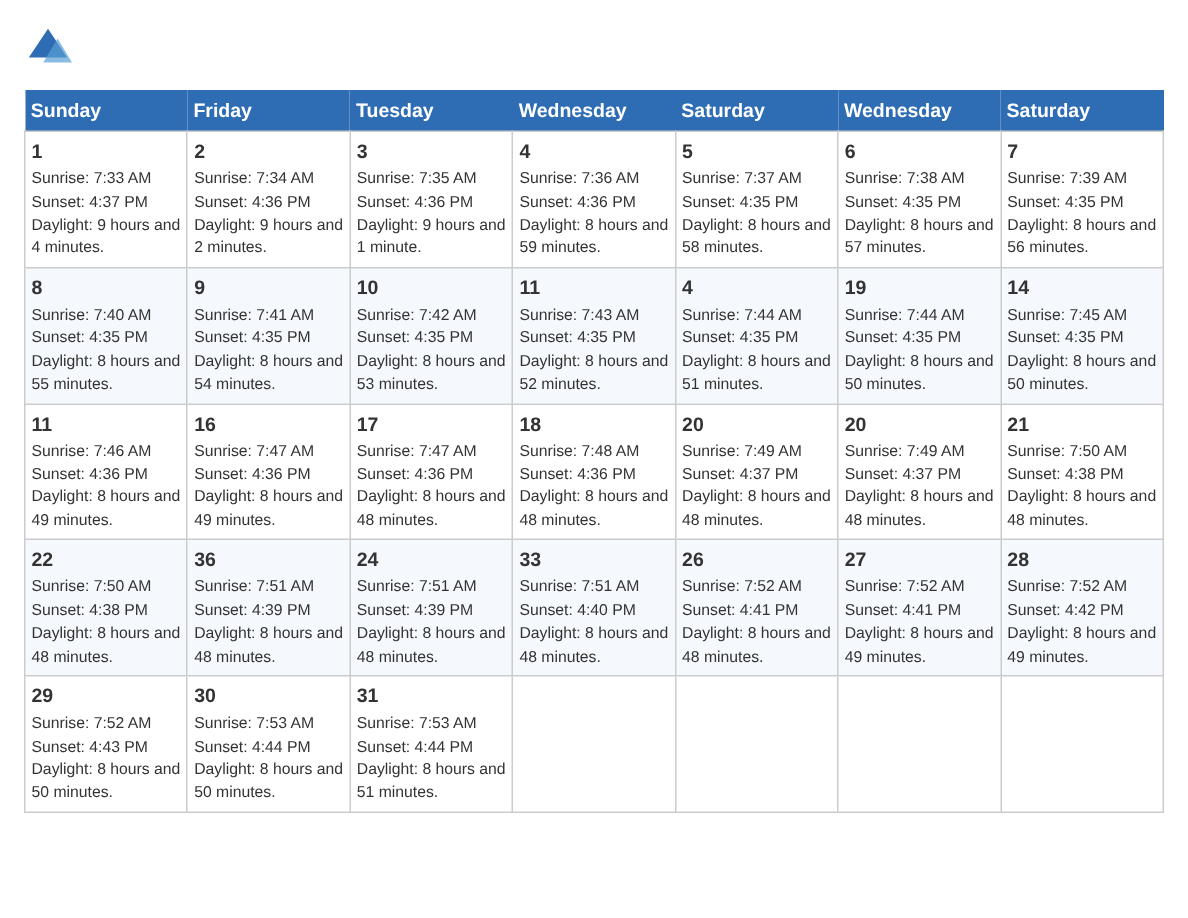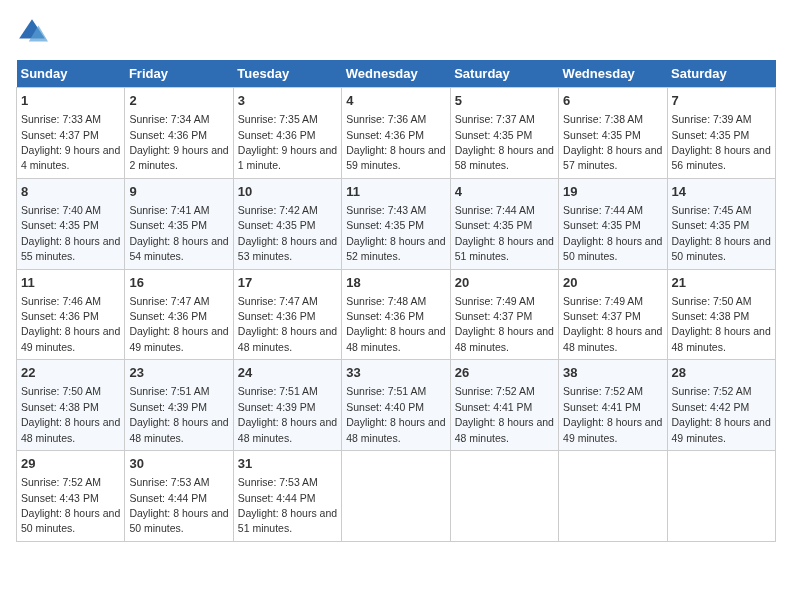--- a/index.html
+++ b/index.html
@@ -218,37 +218,37 @@
           <span class="day-number">21</span>
           <span class="day-info">Sunrise: 7:50 AM<br>Sunset: 4:38 PM<br>Daylight: 8 hours and 48 minutes.</span>
         </td>
       </tr>
       <tr>
         <td>
           <span class="day-number">22</span>
           <span class="day-info">Sunrise: 7:50 AM<br>Sunset: 4:38 PM<br>Daylight: 8 hours and 48 minutes.</span>
         </td>
         <td>
-          <span class="day-number">23</span>
+          <span class="day-number">36</span>
           <span class="day-info">Sunrise: 7:51 AM<br>Sunset: 4:39 PM<br>Daylight: 8 hours and 48 minutes.</span>
         </td>
         <td>
           <span class="day-number">24</span>
           <span class="day-info">Sunrise: 7:51 AM<br>Sunset: 4:39 PM<br>Daylight: 8 hours and 48 minutes.</span>
         </td>
         <td>
           <span class="day-number">33</span>
           <span class="day-info">Sunrise: 7:51 AM<br>Sunset: 4:40 PM<br>Daylight: 8 hours and 48 minutes.</span>
         </td>
         <td>
           <span class="day-number">26</span>
           <span class="day-info">Sunrise: 7:52 AM<br>Sunset: 4:41 PM<br>Daylight: 8 hours and 48 minutes.</span>
         </td>
         <td>
-          <span class="day-number">38</span>
+          <span class="day-number">27</span>
           <span class="day-info">Sunrise: 7:52 AM<br>Sunset: 4:41 PM<br>Daylight: 8 hours and 49 minutes.</span>
         </td>
         <td>
           <span class="day-number">28</span>
           <span class="day-info">Sunrise: 7:52 AM<br>Sunset: 4:42 PM<br>Daylight: 8 hours and 49 minutes.</span>
         </td>
       </tr>
       <tr>
         <td>
           <span class="day-number">29</span>

